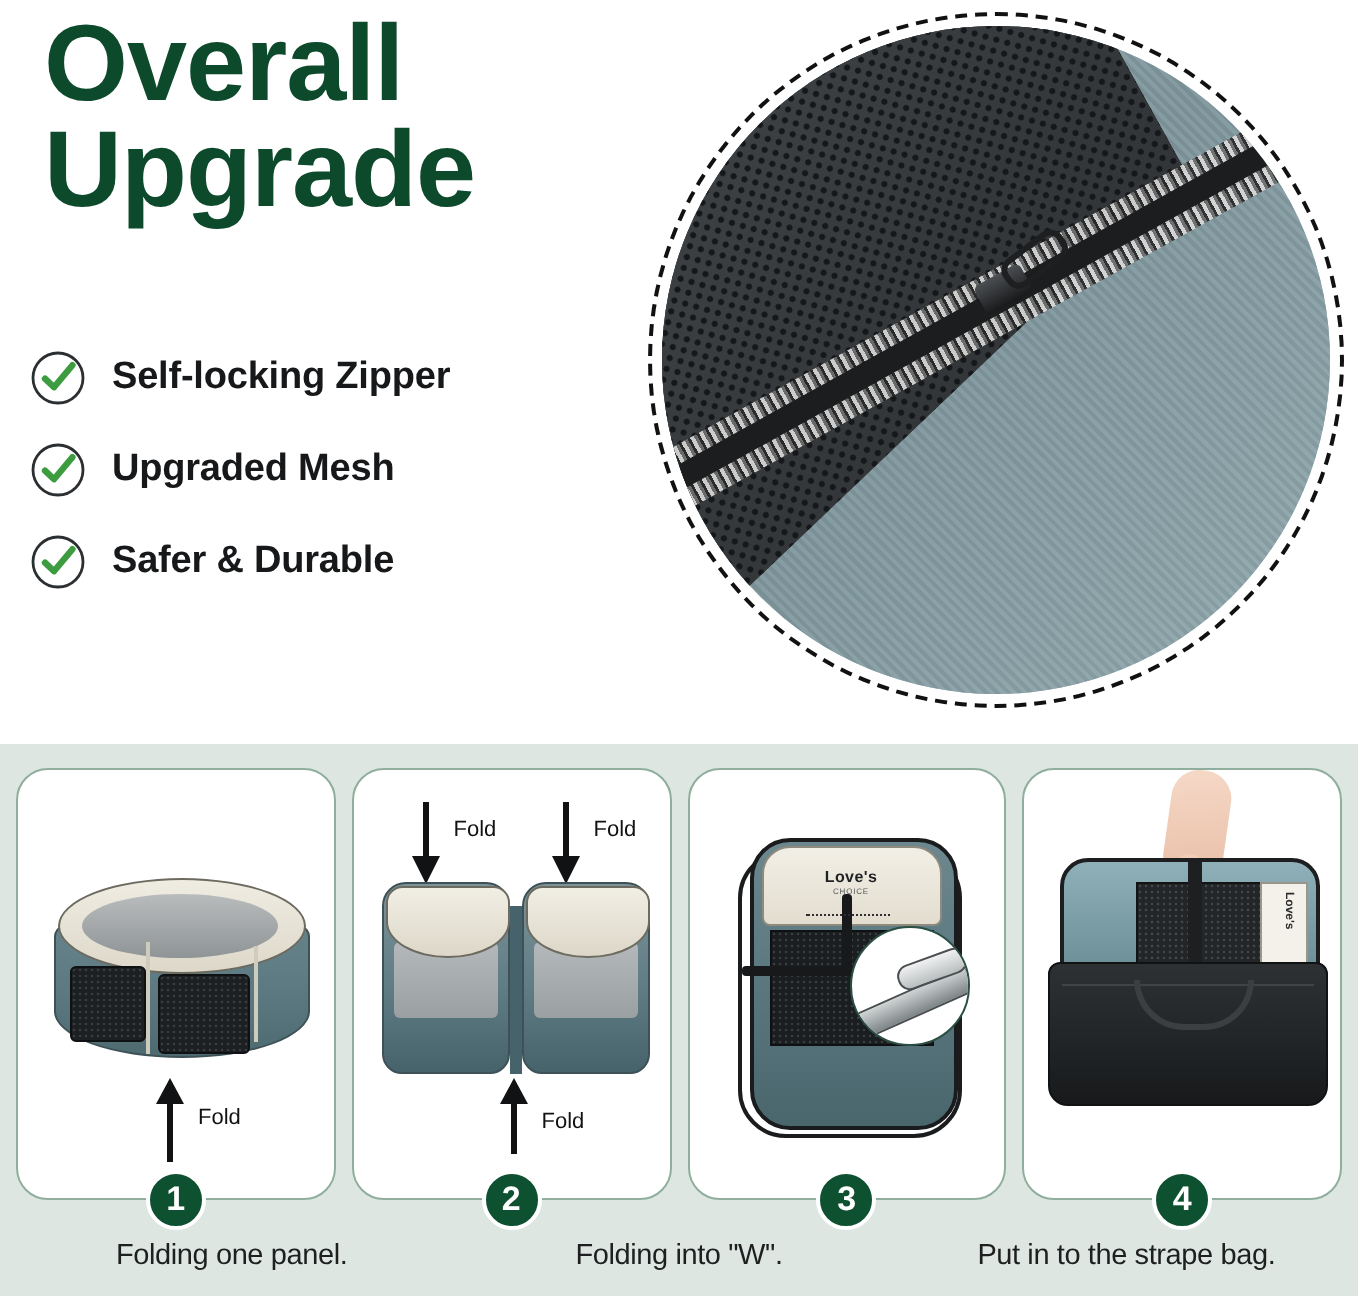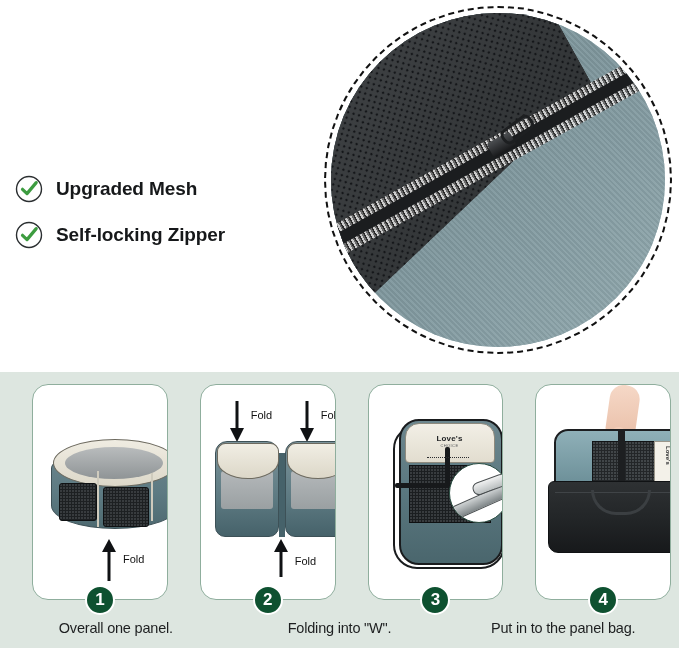--- a/index.html
+++ b/index.html
@@ -100,21 +100,20 @@
     background:#dde6e0;
   }
   .cards{
     position:absolute;left:8px;top:12px;width:663px;height:216px;
     display:flex;gap:8px;
   }
   .card{
     position:relative;flex:1 1 0;background:#ffffff;
     border:1.4px solid #8fae9d;border-radius:16px;
     overflow:visible;
-    margin-left:24px;
   }
   .card-art{position:absolute;inset:0;overflow:hidden;border-radius:16px;}
 
   .badge{
     position:absolute;left:50%;bottom:-16px;transform:translateX(-50%);
     width:30px;height:30px;border-radius:50%;
     background:#0e5130;border:2.5px solid #ffffff;
     color:#ffffff;font-size:17px;font-weight:bold;
     display:flex;align-items:center;justify-content:center;
     box-sizing:border-box;z-index:3;
@@ -271,43 +270,56 @@
   }
   .bag-strap-v{position:absolute;left:62px;top:0;width:7px;height:56px;background:#1d1f21;}
 </style>
 </head>
 <body>
 
 <div class="page">
 
   <div class="top">
 
+    <div class="headline">
+      <span>Overall</span>
+      <span class="l2">Upgrade</span>
+    </div>
 
     <div class="features">
+
+      <div class="feat">
+        <span class="check-wrap">
+          <svg width="30" height="30" viewBox="0 0 30 30">
+            <circle cx="15" cy="15" r="12.5" fill="none" stroke="#2b2f31" stroke-width="1.4"></circle>
+            <path d="M8.5 15.3 L13 19.6 L22.2 8.6" fill="none" stroke="#3d9c40" stroke-width="3.2" stroke-linecap="round" stroke-linejoin="round"></path>
+          </svg>
+        </span>
+        <span class="feat-label">Self-locking Zipper</span>
+      </div>
 
       <div class="feat">
         <span class="check-wrap">
           <svg width="30" height="30" viewBox="0 0 30 30">
             <circle cx="15" cy="15" r="12.5" fill="none" stroke="#2b2f31" stroke-width="1.4"></circle>
             <path d="M8.5 15.3 L13 19.6 L22.2 8.6" fill="none" stroke="#3d9c40" stroke-width="3.2" stroke-linecap="round" stroke-linejoin="round"></path>
           </svg>
         </span>
         <span class="feat-label">Upgraded Mesh</span>
       </div>
 
       <div class="feat">
         <span class="check-wrap">
           <svg width="30" height="30" viewBox="0 0 30 30">
             <circle cx="15" cy="15" r="12.5" fill="none" stroke="#2b2f31" stroke-width="1.4"></circle>
             <path d="M8.5 15.3 L13 19.6 L22.2 8.6" fill="none" stroke="#3d9c40" stroke-width="3.2" stroke-linecap="round" stroke-linejoin="round"></path>
           </svg>
         </span>
-        <span class="feat-label">Self-locking Zipper</span>
-      </div>
-
+        <span class="feat-label">Safer &amp; Durable</span>
+      </div>
 
 
     </div>
 
     <div class="photo-circle">
       <div class="photo-inner">
         <div class="fabric"></div>
         <div class="trim"></div>
         <div class="mesh"></div>
         <div class="zip">
@@ -434,20 +446,20 @@
               <div class="bag-handle"></div>
             </div>
           </div>
         </div>
         <div class="badge">4</div>
       </div>
 
     </div>
 
     <div class="captions">
-      <div class="caption">Overall one panel.</div>
+      <div class="caption">Folding one panel.</div>
       <div class="caption">Folding into "W".</div>
-      <div class="caption">Put in to the panel bag.</div>
+      <div class="caption">Put in to the strape bag.</div>
     </div>
 
   </div>
 
 </div>
 
 </body></html>

